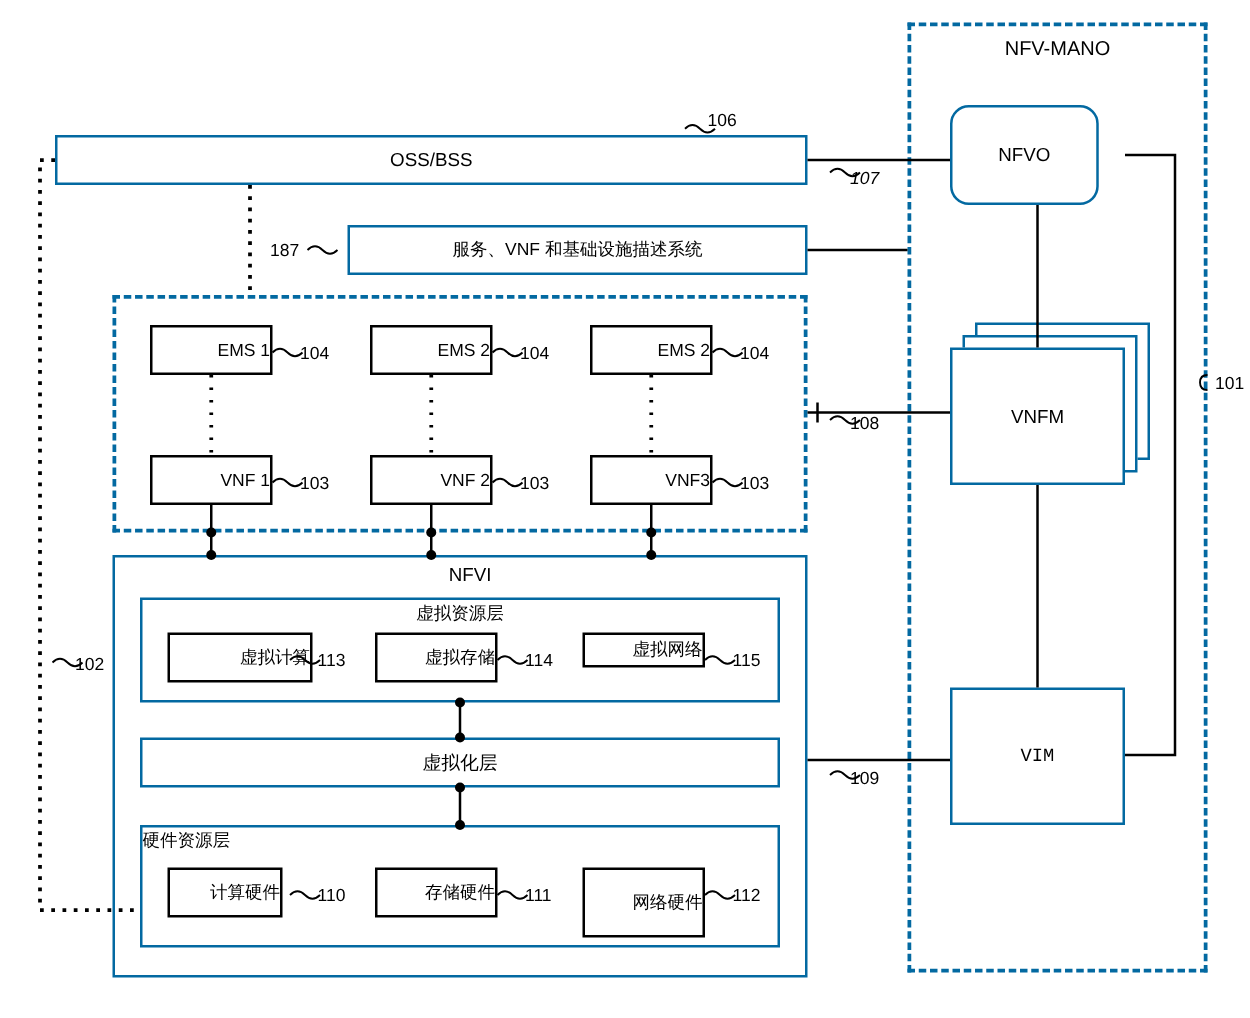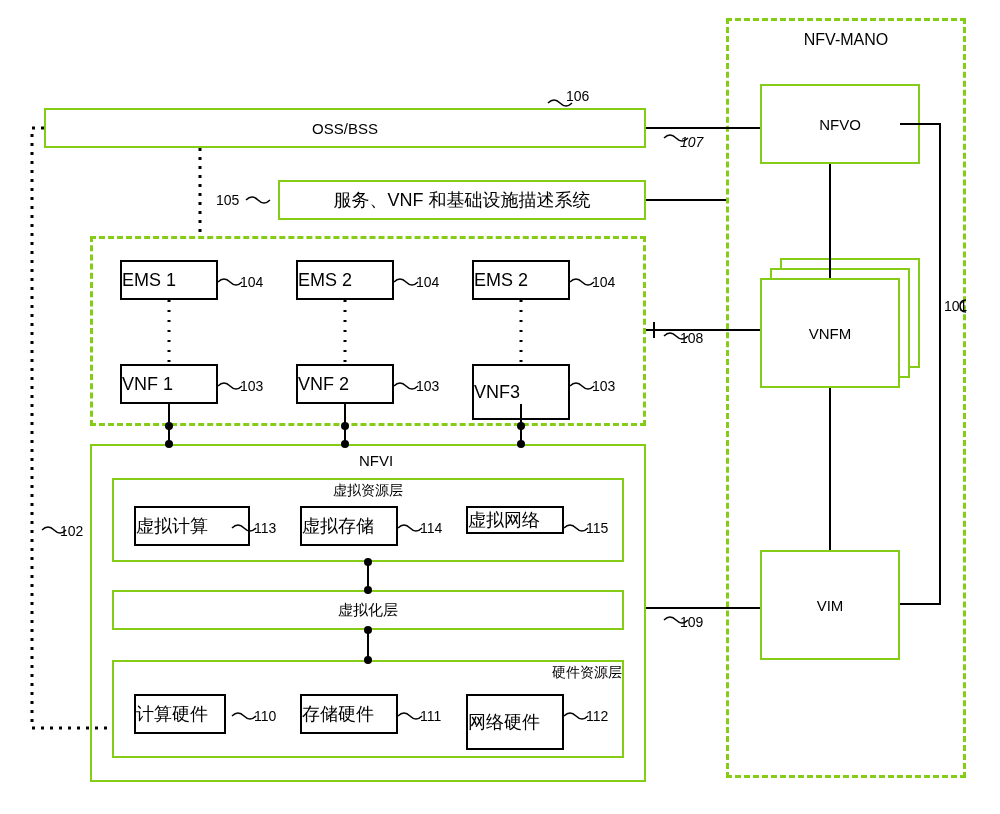--- a/index.html
+++ b/index.html
@@ -9,70 +9,70 @@
     width: 1000px;
     height: 814px;
     position: relative;
     font-family: "Microsoft YaHei", "SimSun", sans-serif;
     font-size: 15px;
     background: #fff;
     color: #000;
   }
   .box {
     position: absolute;
-    border: 2px solid #84cc16;
+    border: 2px solid #0369a1;
     background: #fff;
     display: flex;
     align-items: center;
     justify-content: center;
     text-align: center;
   }
   .dashed { border-style: dashed; border-width: 3px; }
   .label {
     position: absolute;
     font-size: 15px;
   }
   .small-box {
     position: absolute;
     border: 2px solid #000;
     display: flex;
     align-items: center;
-    justify-content: flex-start;
+    justify-content: flex-end;
     background: #fff;
-    font-size: 18px;
+    font-size: 14px;
   }
   svg { position: absolute; top:0; left:0; pointer-events:none; }
   .lead { position:absolute; font-size:14px; }
 </style>
 </head>
 <body>
 
 <div class="box dashed" style="left:726px; top:18px; width:240px; height:760px; justify-content:flex-start; align-items:flex-start;">
   <div class="label" style="position:absolute; top:10px; left:0; right:0; text-align:center; font-size:16px;">NFV-MANO</div>
 </div>
 
-<div class="box" style="left:760px; top:84px; width:160px; height:80px;">
+<div class="box" style="left:760px; top:84px; width:119px; height:80px;border-radius:15px;">
   <span>NFVO</span>
 </div>
 
 <div class="box" style="left:780px; top:258px; width:140px; height:110px;"></div>
 <div class="box" style="left:770px; top:268px; width:140px; height:110px;"></div>
 <div class="box" style="left:760px; top:278px; width:140px; height:110px;">
   <span>VNFM</span>
 </div>
 
-<div class="box" style="left:760px; top:550px; width:140px; height:110px;">
+<div class="box" style="left:760px; top:550px; width:140px; height:110px;font-family:Liberation Mono, monospace;">
   <span>VIM</span>
 </div>
 
 <div class="box" style="left:44px; top:108px; width:602px; height:40px;">
   <span>OSS/BSS</span>
 </div>
 
-<div class="box" style="left:278px; top:180px; width:368px; height:40px; font-size:18px;text-align:right;">
+<div class="box" style="left:278px; top:180px; width:368px; height:40px; font-size:14px;text-align:right;">
   <span>服务、VNF 和基础设施描述系统</span>
 </div>
 
 <div class="box dashed" style="left:90px; top:236px; width:556px; height:190px;"></div>
 
 <div class="small-box" style="left:120px; top:260px; width:98px; height:40px;">
   <span>EMS 1</span>
 </div>
 <div class="small-box" style="left:296px; top:260px; width:98px; height:40px;">
   <span>EMS 2</span>
@@ -80,21 +80,21 @@
 <div class="small-box" style="left:472px; top:260px; width:98px; height:40px;">
   <span>EMS 2</span>
 </div>
 
 <div class="small-box" style="left:120px; top:364px; width:98px; height:40px;">
   <span>VNF 1</span>
 </div>
 <div class="small-box" style="left:296px; top:364px; width:98px; height:40px;">
   <span>VNF 2</span>
 </div>
-<div class="small-box" style="left:472px; top:364px; width:98px; height:56px;">
+<div class="small-box" style="left:472px; top:364px; width:98px; height:40px;">
   <span>VNF3</span>
 </div>
 
 <div class="box" style="left:90px; top:444px; width:556px; height:338px; align-items:flex-start;">
   <span class="label" style="position:absolute; top:6px; left:16px; right:0; text-align:center;">NFVI</span>
 </div>
 
 <div class="box" style="left:112px; top:478px; width:512px; height:84px; align-items:flex-start;">
   <span class="label" style="position:absolute; top:2px; left:0; right:0; text-align:center; font-size:14px;">虚拟资源层</span>
 </div>
@@ -106,41 +106,41 @@
 </div>
 <div class="small-box" style="left:466px; top:506px; width:98px; height:28px;">
   <span>虚拟网络</span>
 </div>
 
 <div class="box" style="left:112px; top:590px; width:512px; height:40px;">
   <span>虚拟化层</span>
 </div>
 
 <div class="box" style="left:112px; top:660px; width:512px; height:98px; align-items:flex-start;">
-  <span class="label" style="position:absolute; top:2px; left:0; right:0; text-align:right; font-size:14px;">硬件资源层</span>
+  <span class="label" style="position:absolute; top:2px; left:0; right:0; text-align:left; font-size:14px;">硬件资源层</span>
 </div>
 <div class="small-box" style="left:134px; top:694px; width:92px; height:40px;">
   <span>计算硬件</span>
 </div>
 <div class="small-box" style="left:300px; top:694px; width:98px; height:40px;">
   <span>存储硬件</span>
 </div>
 <div class="small-box" style="left:466px; top:694px; width:98px; height:56px;">
   <span>网络硬件</span>
 </div>
 
-<div class="lead" style="left:944px; top:298px;">101</div>
+<div class="lead" style="left:972px; top:298px;">101</div>
 <div class="lead" style="left:60px; top:523px;">102</div>
 <div class="lead" style="left:240px; top:378px;">103</div>
 <div class="lead" style="left:416px; top:378px;">103</div>
 <div class="lead" style="left:592px; top:378px;">103</div>
 <div class="lead" style="left:240px; top:274px;">104</div>
 <div class="lead" style="left:416px; top:274px;">104</div>
 <div class="lead" style="left:592px; top:274px;">104</div>
-<div class="lead" style="left:216px; top:192px;">105</div>
+<div class="lead" style="left:216px; top:192px;">187</div>
 <div class="lead" style="left:566px; top:88px;">106</div>
 <div class="lead" style="left:680px; top:134px;font-style:italic;">107</div>
 <div class="lead" style="left:680px; top:330px;">108</div>
 <div class="lead" style="left:680px; top:614px;">109</div>
 <div class="lead" style="left:254px; top:708px;">110</div>
 <div class="lead" style="left:420px; top:708px;">111</div>
 <div class="lead" style="left:586px; top:708px;">112</div>
 <div class="lead" style="left:254px; top:520px;">113</div>
 <div class="lead" style="left:420px; top:520px;">114</div>
 <div class="lead" style="left:586px; top:520px;">115</div>

